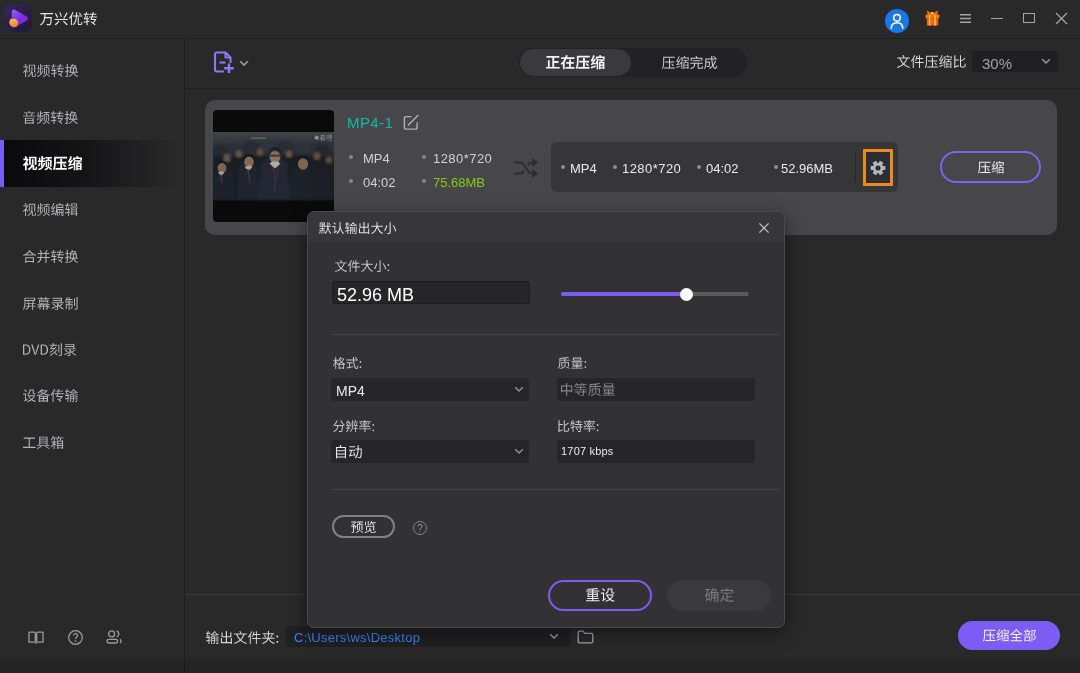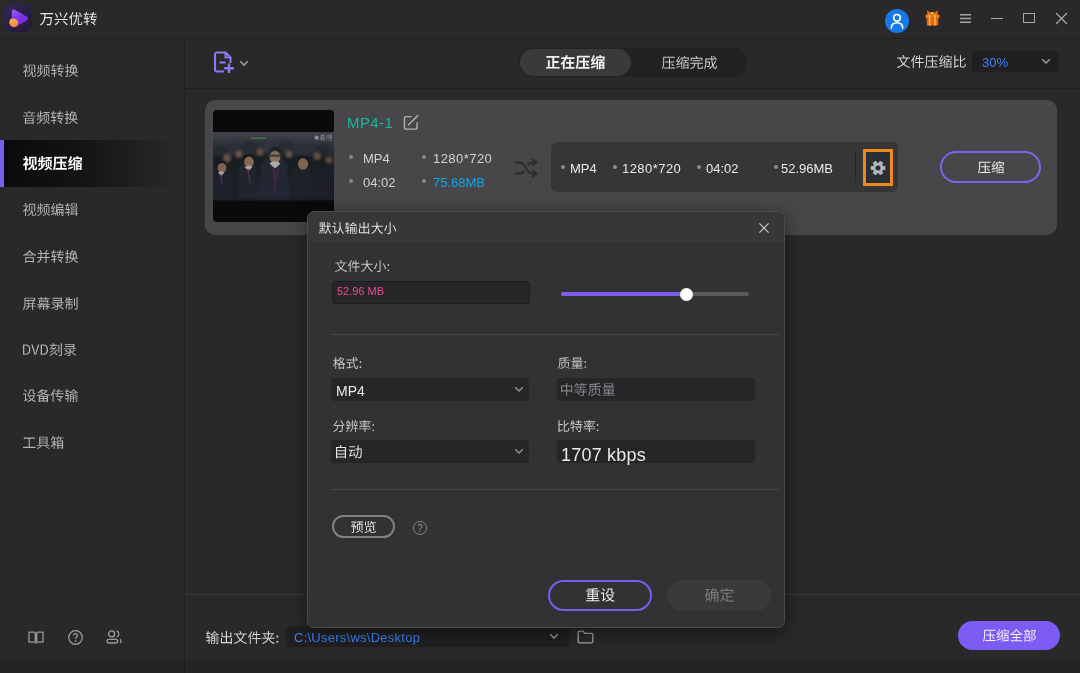--- a/index.html
+++ b/index.html
@@ -101,21 +101,21 @@
 <svg style="position:absolute;left:546.1px;top:55.1px;" width="59" height="15" viewBox="0 0 59 15">
     <path fill="#f5f5f7" d="M1.9 5.2V11.9H0V13.6H13.7V11.9H8.2V7.9H12.5V6.1H8.2V2.8H13.3V1.1H0.5V2.8H6.3V11.9H3.7V5.2ZM19.9 0.1C19.7 0.8 19.5 1.5 19.2 2.2H15.2V3.9H18.4C17.5 5.7 16.3 7.2 14.7 8.3C15 8.7 15.4 9.5 15.6 10C16.1 9.7 16.5 9.3 16.9 8.9V14.2H18.7V6.9C19.4 6 20 5 20.5 3.9H28.5V2.2H21.2C21.4 1.6 21.6 1.1 21.8 0.6ZM23.1 4.6V7H20.1V8.7H23.1V12.1H19.5V13.8H28.5V12.1H24.9V8.7H27.9V7H24.9V4.6ZM39.5 8.9C40.3 9.6 41.2 10.6 41.7 11.2L43 10.2C42.5 9.6 41.6 8.7 40.8 8ZM30.9 0.8V5.7C30.9 7.9 30.8 11.1 29.6 13.3C30.1 13.4 30.8 13.9 31.1 14.2C32.4 11.9 32.6 8.2 32.6 5.7V2.5H43.8V0.8ZM37 3V5.8H33.2V7.5H37V12H32.3V13.7H43.6V12H38.9V7.5H43.1V5.8H38.9V3ZM44.8 11.8 45.2 13.5C46.6 13 48.2 12.3 49.8 11.7L49.5 10.2C47.8 10.8 46 11.5 44.8 11.8ZM53 0.5C53.2 0.8 53.3 1.1 53.5 1.5H49.9V4.2H51.1C50.7 5.6 50.1 7.2 49.2 8.3L49.2 7.7L47.5 8.1C48.4 6.9 49.2 5.5 49.9 4.1L48.5 3.3C48.3 3.8 48.1 4.3 47.8 4.8L46.8 4.9C47.5 3.7 48.3 2.2 48.8 0.8L47.2 0.1C46.8 1.8 45.8 3.7 45.5 4.2C45.2 4.7 45 5 44.7 5.1C44.9 5.5 45.2 6.3 45.2 6.7C45.5 6.6 45.8 6.5 47 6.3C46.5 7.1 46.1 7.6 45.9 7.9C45.5 8.4 45.2 8.8 44.8 8.9C45 9.3 45.3 10 45.3 10.3C45.7 10.1 46.2 9.9 49.2 9.1L49.2 8.5C49.4 8.8 49.8 9.3 49.9 9.6C50.2 9.4 50.4 9.1 50.6 8.8V14.2H52.1V6C52.4 5.4 52.6 4.7 52.8 4.1L51.5 3.7V3H57V4H58.7V1.5H55.4C55.1 1 54.9 0.4 54.6 0ZM52.9 6.8V14.2H54.5V13.6H56.8V14.1H58.4V6.8H56.1L56.4 5.8H58.6V4.3H52.8V5.8H54.6L54.5 6.8ZM54.5 10.9H56.8V12.2H54.5ZM54.5 9.5V8.2H56.8V9.5Z"></path>
   </svg>
 <svg style="position:absolute;left:661.5px;top:55.6px;" width="55" height="14" viewBox="0 0 55 14">
     <path fill="#d0d0d3" d="M9.1 8.1C9.9 8.8 10.7 9.7 11.1 10.3L11.9 9.7C11.5 9.1 10.7 8.2 9.9 7.6ZM1.2 0.8V5.3C1.2 7.4 1.1 10.4 0 12.4C0.2 12.5 0.7 12.8 0.9 13C2 10.8 2.2 7.6 2.2 5.3V1.8H12.9V0.8ZM7 2.6V5.6H3.2V6.6H7V11.4H2.2V12.4H12.9V11.4H8V6.6H12.2V5.6H8V2.6ZM14.2 11.1 14.4 12.1C15.6 11.7 17.1 11.1 18.6 10.5L18.4 9.7C16.8 10.2 15.2 10.8 14.2 11.1ZM14.4 6C14.6 5.9 14.9 5.8 16.5 5.6C15.9 6.5 15.4 7.2 15.2 7.5C14.8 8 14.5 8.4 14.2 8.4C14.3 8.7 14.5 9.1 14.5 9.3C14.8 9.2 15.2 9 18 8.3L18 7.8V7.5L15.9 7.9C16.9 6.7 17.8 5.2 18.6 3.7L17.8 3.2C17.5 3.7 17.3 4.2 17 4.7L15.5 4.8C16.3 3.6 17.1 2.1 17.7 0.6L16.7 0.2C16.2 1.9 15.2 3.7 14.9 4.1C14.6 4.6 14.3 5 14.1 5C14.2 5.3 14.4 5.8 14.4 6ZM20.2 3.3C19.8 4.8 19 6.7 18 7.8C18.1 8 18.4 8.3 18.5 8.5C18.8 8.1 19.1 7.8 19.4 7.3V13H20.3V5.6C20.6 4.9 20.9 4.2 21.1 3.6ZM21.4 6.2V13H22.3V12.3H25.5V12.9H26.5V6.2H23.9L24.3 4.8H26.7V3.9H21.2V4.8H23.3C23.2 5.3 23.1 5.8 23 6.2ZM21.8 0.4C22 0.7 22.2 1.1 22.4 1.5H18.7V3.8H19.7V2.4H25.9V3.6H26.9V1.5H23.4C23.3 1.1 23 0.5 22.7 0.1ZM22.3 9.6H25.5V11.5H22.3ZM22.3 8.8V7.1H25.5V8.8ZM30.7 4.2V5.2H38.3V4.2ZM28.3 6.8V7.8H32.1C31.9 10.3 31.4 11.5 28.2 12.2C28.4 12.4 28.6 12.8 28.7 13C32.2 12.3 33 10.8 33.2 7.8H35.6V11.3C35.6 12.5 36 12.8 37.3 12.8C37.5 12.8 39.1 12.8 39.4 12.8C40.5 12.8 40.8 12.3 41 10.4C40.7 10.3 40.2 10.1 40 10C39.9 11.6 39.9 11.8 39.3 11.8C39 11.8 37.6 11.8 37.4 11.8C36.8 11.8 36.7 11.7 36.7 11.3V7.8H40.8V6.8ZM33.4 0.3C33.7 0.7 34 1.3 34.1 1.7H28.7V4.8H29.8V2.7H39.3V4.8H40.4V1.7H35.4C35.2 1.2 34.8 0.5 34.5 0ZM49.2 0.1C49.2 0.9 49.2 1.7 49.2 2.5H43.3V6.4C43.3 8.3 43.2 10.7 42.1 12.4C42.3 12.5 42.8 12.9 42.9 13.1C44.2 11.3 44.4 8.4 44.4 6.5V6.4H47C46.9 8.8 46.9 9.7 46.7 9.9C46.6 10 46.5 10 46.2 10C46 10 45.4 10 44.8 10C44.9 10.2 45 10.6 45.1 10.9C45.7 11 46.4 11 46.7 10.9C47.1 10.9 47.4 10.8 47.6 10.5C47.9 10.2 48 9 48 5.8C48 5.7 48 5.4 48 5.4H44.4V3.5H49.3C49.5 5.8 49.8 7.9 50.3 9.5C49.4 10.5 48.3 11.4 47.1 12.1C47.3 12.3 47.7 12.7 47.9 12.9C48.9 12.3 49.9 11.5 50.8 10.6C51.4 12 52.2 12.9 53.3 12.9C54.4 12.9 54.8 12.2 55 9.8C54.7 9.7 54.3 9.5 54.1 9.2C54 11.1 53.8 11.8 53.4 11.8C52.7 11.8 52.1 11 51.5 9.7C52.6 8.3 53.4 6.7 54 4.9L53 4.6C52.5 6 51.9 7.3 51.2 8.4C50.8 7.1 50.5 5.4 50.4 3.5H54.9V2.5H50.3C50.3 1.7 50.3 1 50.3 0.1ZM50.9 0.8C51.8 1.3 52.9 2 53.5 2.5L54.1 1.8C53.6 1.3 52.5 0.6 51.6 0.2Z"></path>
   </svg>
 <svg style="position:absolute;left:897.0px;top:54.5px;" width="69" height="13" viewBox="0 0 69 13">
     <path fill="#dadadc" d="M5.4 0.3C5.8 1 6.3 2 6.5 2.5L7.6 2.2C7.4 1.6 6.9 0.7 6.5 0ZM0.2 2.6V3.6H2.4C3.2 5.7 4.3 7.6 5.8 9.1C4.2 10.3 2.3 11.3 0 12C0.2 12.2 0.5 12.7 0.7 13C3 12.2 4.9 11.2 6.5 9.8C8.1 11.2 10 12.2 12.3 12.9C12.5 12.6 12.8 12.1 13 11.9C10.8 11.4 8.9 10.4 7.3 9C8.8 7.6 9.8 5.8 10.6 3.6H12.9V2.6ZM6.6 8.3C5.2 7 4.2 5.4 3.5 3.6H9.5C8.8 5.5 7.8 7 6.6 8.3ZM17.9 7.1V8.1H22V13H23V8.1H26.8V7.1H23V4H26.2V3H23V0.3H22V3H20.1C20.3 2.3 20.4 1.7 20.6 1L19.5 0.8C19.2 2.6 18.6 4.4 17.8 5.6C18.1 5.7 18.5 6 18.7 6.1C19.1 5.5 19.4 4.8 19.7 4H22V7.1ZM17.2 0.2C16.5 2.3 15.3 4.4 13.9 5.7C14.1 6 14.4 6.5 14.5 6.8C15 6.3 15.4 5.7 15.8 5.1V13H16.8V3.5C17.4 2.5 17.9 1.5 18.2 0.4ZM37.1 8.1C37.8 8.7 38.7 9.7 39 10.3L39.9 9.7C39.5 9.1 38.6 8.2 37.8 7.6ZM29.1 0.8V5.3C29.1 7.4 29 10.3 27.9 12.4C28.2 12.5 28.6 12.8 28.8 13C29.9 10.8 30.1 7.5 30.1 5.3V1.8H40.9V0.8ZM34.9 2.5V5.6H31.1V6.6H34.9V11.4H30.2V12.4H40.8V11.4H36V6.6H40.2V5.6H36V2.5ZM42.1 11.1 42.4 12.1C43.5 11.7 45 11.1 46.5 10.5L46.3 9.6C44.7 10.2 43.2 10.8 42.1 11.1ZM42.4 5.9C42.6 5.9 42.9 5.8 44.4 5.6C43.9 6.5 43.4 7.2 43.1 7.5C42.7 8 42.4 8.4 42.2 8.4C42.3 8.7 42.4 9.1 42.5 9.3C42.7 9.1 43.1 9 45.9 8.3L45.9 7.8V7.4L43.8 7.9C44.8 6.7 45.8 5.2 46.6 3.7L45.7 3.2C45.5 3.7 45.2 4.2 44.9 4.7L43.4 4.8C44.2 3.6 45 2.1 45.6 0.6L44.7 0.1C44.1 1.8 43.1 3.7 42.8 4.1C42.5 4.6 42.3 4.9 42 5C42.2 5.2 42.3 5.7 42.4 5.9ZM48.1 3.3C47.7 4.8 46.9 6.6 45.9 7.8C46.1 8 46.3 8.3 46.5 8.5C46.8 8.1 47.1 7.7 47.4 7.3V13H48.3V5.6C48.6 4.9 48.8 4.2 49 3.5ZM49.4 6.2V13H50.3V12.3H53.5V12.9H54.4V6.2H51.9L52.2 4.8H54.6V3.9H49.2V4.8H51.2C51.1 5.2 51 5.8 50.9 6.2ZM49.8 0.4C50 0.7 50.2 1.1 50.3 1.5H46.7V3.7H47.6V2.3H53.8V3.5H54.8V1.5H51.4C51.2 1.1 50.9 0.5 50.6 0.1ZM50.3 9.6H53.5V11.5H50.3ZM50.3 8.8V7.1H53.5V8.8ZM57.2 12.9C57.6 12.6 58.1 12.4 61.9 11.2C61.9 10.9 61.8 10.4 61.9 10.1L58.4 11.2V5.5H61.9V4.4H58.4V0.3H57.3V10.9C57.3 11.5 57 11.8 56.7 12C56.9 12.2 57.2 12.6 57.2 12.9ZM63 0.2V10.6C63 12.2 63.4 12.6 64.7 12.6C65 12.6 66.6 12.6 66.9 12.6C68.3 12.6 68.6 11.6 68.7 8.8C68.4 8.8 67.9 8.6 67.7 8.4C67.6 10.9 67.5 11.6 66.8 11.6C66.4 11.6 65.1 11.6 64.8 11.6C64.2 11.6 64 11.5 64 10.7V6.6C65.6 5.7 67.3 4.6 68.5 3.6L67.6 2.7C66.8 3.6 65.4 4.6 64 5.5V0.2Z"></path>
   </svg>
 <div class="abs" style="left:972px;top:51px;width:86px;height:21px;border-radius:3px;background:#202022"></div>
-<div class="lat" style="left:982px;top:54.5px;font-size:13px;color:#3b82f6">30%</div>
+<div class="lat" style="left:982px;top:54.5px;font-size:15px;color:#a3a3a3">30%</div>
 <svg class="abs" style="left:1041px;top:58px" width="10" height="7" viewBox="0 0 10 7">
 <path d="M1.2 1.2 L5 5 L8.8 1.2" fill="none" stroke="#9a9a9d" stroke-width="1.5"></path>
 </svg>
 <div class="abs" style="left:205px;top:100px;width:852px;height:135px;border-radius:10px;background:#474749"></div>
 <svg class="abs" style="left:213px;top:110px" width="121" height="112" viewBox="0 0 121 112">
 <defs>
       <filter id="bl" x="-20%" y="-20%" width="140%" height="140%">
         <feGaussianBlur stdDeviation="1"></feGaussianBlur>
       </filter>
 <linearGradient id="vbg" x1="0" y1="0" x2="0" y2="1">
@@ -175,21 +175,21 @@
 <path d="M8.6 3.6 H3.3 Q1.4 3.6 1.4 5.5 V14.2 Q1.4 16.1 3.3 16.1 H12.2 Q14.1 16.1 14.1 14.2 V9.3" fill="none" stroke="#b0b0b3" stroke-width="1.4"></path>
 <path d="M5.3 12.1 L14.9 2.5" stroke="#b0b0b3" stroke-width="1.4" stroke-linecap="round"></path>
 </svg>
 <div class="abs" style="left:348.5px;top:154.8px;width:4.4px;height:4.4px;border-radius:50%;background:#86868a"></div>
 <div class="lat" style="left:363px;top:150.5px;font-size:13px;color:#d2d2d5">MP4</div>
 <div class="abs" style="left:421.5px;top:154.8px;width:4.4px;height:4.4px;border-radius:50%;background:#86868a"></div>
 <div class="lat" style="left:433px;top:150.5px;letter-spacing:0.45px;font-size:13px;color:#d2d2d5">1280*720</div>
 <div class="abs" style="left:348.5px;top:178.8px;width:4.4px;height:4.4px;border-radius:50%;background:#86868a"></div>
 <div class="lat" style="left:363px;top:174.5px;font-size:13px;color:#d2d2d5">04:02</div>
 <div class="abs" style="left:421.5px;top:178.8px;width:4.4px;height:4.4px;border-radius:50%;background:#86868a"></div>
-<div class="lat" style="left:433px;top:174.5px;font-size:13px;color:#0ea5e9">75.68MB</div>
+<div class="lat" style="left:433px;top:174.5px;font-size:13px;color:#84cc16">75.68MB</div>
 <svg class="abs" style="left:514px;top:157.5px" width="24" height="20" viewBox="0 0 24 20">
 <g fill="none" stroke="#2c2c2e" stroke-width="2" stroke-linecap="round">
 <path d="M1.5 4.5 H6 C9 4.5 10.2 7 12 10 C13.8 13 15 15.5 18 15.5 H21.2"></path>
 <path d="M1.5 15.5 H6 C7.7 15.5 8.9 14.7 9.8 13.4"></path>
 <path d="M14.2 6.5 C15.2 5.3 16.4 4.5 18 4.5 H21.2"></path>
 </g>
 <path d="M19 1.7 L22.5 4.5 L19 7.3" fill="none" stroke="#2c2c2e" stroke-width="2" stroke-linecap="round" stroke-linejoin="round"></path>
 <path d="M19 12.7 L22.5 15.5 L19 18.3" fill="none" stroke="#2c2c2e" stroke-width="2" stroke-linecap="round" stroke-linejoin="round"></path>
 </svg>
 <div class="abs" style="left:551px;top:142px;width:347px;height:50px;border-radius:6px;background:#363638"></div>
@@ -255,21 +255,21 @@
 <svg style="position:absolute;left:319.0px;top:221.5px;" width="78" height="13" viewBox="0 0 78 13">
     <path fill="#e2e2e4" d="M9.5 1.1C10 1.7 10.6 2.6 10.9 3.2L11.6 2.8C11.3 2.2 10.6 1.4 10.1 0.7ZM1.7 1.8C1.9 2.5 2.1 3.3 2.1 3.9L2.6 3.7C2.6 3.2 2.4 2.4 2.2 1.7ZM2.2 9.4C2.3 10.1 2.4 11.1 2.3 11.7L3 11.6C3 11 3 10.1 2.8 9.3ZM3.5 9.4C3.7 10.1 3.9 10.9 3.9 11.5L4.6 11.3C4.5 10.8 4.3 9.9 4.1 9.3ZM4.8 9.3C5 9.9 5.3 10.5 5.3 11L6 10.7C5.9 10.3 5.7 9.6 5.4 9.1ZM1.1 9.1C0.8 9.8 0.4 10.8 0 11.4L0.7 11.8C1.1 11.1 1.4 10.1 1.7 9.4ZM4.4 1.7C4.3 2.3 4 3.3 3.8 3.8L4.3 4C4.5 3.5 4.7 2.6 5 1.9ZM8.4 0.1V3L8.4 3.8H6.3V4.7H8.4C8.2 6.9 7.7 9.3 5.8 11.4C6.1 11.5 6.4 11.8 6.6 11.9C7.9 10.4 8.6 8.6 9 6.9C9.5 9 10.4 10.9 11.6 11.9C11.8 11.7 12.1 11.4 12.3 11.2C10.7 10 9.8 7.5 9.3 4.7H11.9V3.8H9.3L9.3 3V0.1ZM1.5 1.2H3V4.4H1.5ZM3.7 1.2H5.1V4.4H3.7ZM0.6 6V6.8H2.9V7.9L0.4 8L0.4 8.9C1.9 8.7 4 8.6 6 8.5L6.1 7.7L3.8 7.8V6.8H5.9V6H3.8V5.1H5.9V0.5H0.7V5.1H2.9V6ZM14.4 0.9C15.1 1.5 16 2.3 16.4 2.8L17.1 2.1C16.6 1.6 15.7 0.8 15.1 0.3ZM20.7 0.1C20.6 4.5 20.7 9 17.4 11.3C17.7 11.5 18 11.8 18.1 12C19.9 10.7 20.8 8.9 21.2 6.7C21.7 8.5 22.6 10.7 24.4 12C24.6 11.7 24.9 11.5 25.2 11.3C22.3 9.4 21.7 5.3 21.5 4.1C21.6 2.8 21.6 1.4 21.6 0.1ZM13.2 4.1V5.1H15.4V9.5C15.4 10.1 14.9 10.6 14.7 10.8C14.8 10.9 15.1 11.3 15.2 11.5C15.4 11.2 15.7 11 18.2 9.2C18.1 9 18 8.7 17.9 8.4L16.3 9.5V4.1ZM35.1 5.1V9.9H35.9V5.1ZM36.8 4.7V10.9C36.8 11 36.7 11.1 36.6 11.1C36.4 11.1 35.9 11.1 35.3 11.1C35.4 11.3 35.5 11.7 35.5 11.9C36.3 11.9 36.8 11.9 37.1 11.7C37.5 11.6 37.6 11.4 37.6 10.9V4.7ZM26.5 6.7C26.6 6.6 27 6.5 27.4 6.5H28.4V8.3C27.5 8.5 26.7 8.7 26.1 8.8L26.3 9.7L28.4 9.2V12H29.3V9L30.4 8.7L30.3 7.9L29.3 8.1V6.5H30.3V5.6H29.3V3.6H28.4V5.6H27.3C27.6 4.7 28 3.6 28.2 2.5H30.3V1.6H28.4C28.5 1.1 28.6 0.7 28.6 0.2L27.7 0.1C27.7 0.6 27.6 1.1 27.5 1.6H26.2V2.5H27.4C27.1 3.6 26.9 4.4 26.8 4.8C26.6 5.4 26.4 5.8 26.2 5.8C26.3 6.1 26.4 6.5 26.5 6.7ZM34.1 0C33.3 1.4 31.7 2.7 30.1 3.4C30.3 3.6 30.6 3.9 30.7 4.1C31.1 3.9 31.4 3.7 31.8 3.5V4H36.6V3.4C36.9 3.6 37.3 3.8 37.6 4C37.7 3.7 38 3.4 38.2 3.2C36.9 2.6 35.6 1.9 34.6 0.8L34.9 0.4ZM32.1 3.2C32.9 2.7 33.6 2.1 34.1 1.4C34.8 2.1 35.5 2.7 36.3 3.2ZM33.6 5.7V6.7H31.8V5.7ZM31 4.9V11.9H31.8V9.3H33.6V11C33.6 11.1 33.5 11.1 33.4 11.1C33.3 11.1 33 11.1 32.6 11.1C32.7 11.3 32.8 11.7 32.8 11.9C33.4 11.9 33.8 11.9 34 11.8C34.3 11.6 34.4 11.4 34.4 11V4.9ZM31.8 7.5H33.6V8.5H31.8ZM39.9 6.5V11.2H49.2V12H50.2V6.5H49.2V10.3H45.6V5.7H49.7V1.2H48.6V4.8H45.6V0.1H44.5V4.8H41.5V1.2H40.5V5.7H44.5V10.3H41V6.5ZM57.6 0.1C57.6 1.1 57.6 2.4 57.4 3.8H52.4V4.8H57.2C56.7 7.2 55.4 9.8 52.1 11.2C52.4 11.4 52.7 11.7 52.9 12C56 10.5 57.4 8 58.1 5.5C59.1 8.5 60.8 10.8 63.3 12C63.5 11.7 63.8 11.3 64 11.1C61.5 10 59.8 7.6 58.9 4.8H63.8V3.8H58.4C58.6 2.4 58.6 1.1 58.6 0.1ZM70.6 0.2V10.6C70.6 10.9 70.5 11 70.2 11C70 11 69 11 68.1 11C68.2 11.3 68.4 11.7 68.5 12C69.7 12 70.5 12 71 11.8C71.5 11.7 71.7 11.4 71.7 10.6V0.2ZM73.7 3.5C74.9 5.4 75.9 7.8 76.2 9.4L77.3 9C76.9 7.4 75.8 5 74.7 3.2ZM67.2 3.3C66.9 5 66.1 7.3 65 8.6C65.3 8.8 65.7 9 65.9 9.2C67.1 7.7 67.9 5.4 68.3 3.5Z"></path>
   </svg>
 <svg class="abs" style="left:758px;top:221.5px" width="12" height="12" viewBox="0 0 12 12">
 <path d="M1.4 1.4 L10.6 10.6 M10.6 1.4 L1.4 10.6" stroke="#bdbdc0" stroke-width="1.3"></path>
 </svg>
 <svg style="position:absolute;left:335.0px;top:259.5px;" width="55" height="13" viewBox="0 0 55 13">
     <path fill="#c9c9cc" d="M5 0.3C5.4 0.9 5.8 1.8 6 2.4L7.1 2C6.9 1.5 6.4 0.6 6 0ZM0.2 2.4V3.3H2.2C3 5.3 4 7 5.3 8.4C3.9 9.6 2.2 10.5 0 11.1C0.2 11.3 0.5 11.8 0.6 12C2.8 11.3 4.6 10.4 6.1 9.1C7.5 10.4 9.3 11.4 11.4 12C11.6 11.7 11.9 11.3 12.1 11.1C10 10.5 8.3 9.6 6.8 8.4C8.1 7.1 9.1 5.4 9.9 3.3H11.9V2.4ZM6.1 7.7C4.9 6.5 3.9 5 3.2 3.3H8.8C8.1 5.1 7.2 6.5 6.1 7.7ZM16.7 6.6V7.5H20.4V12.1H21.4V7.5H24.9V6.6H21.4V3.7H24.3V2.8H21.4V0.2H20.4V2.8H18.6C18.8 2.2 19 1.5 19.1 0.9L18.1 0.7C17.8 2.4 17.3 4.1 16.5 5.2C16.8 5.3 17.2 5.6 17.4 5.7C17.7 5.1 18.1 4.5 18.3 3.7H20.4V6.6ZM16 0.1C15.3 2.1 14.2 4.1 12.9 5.3C13.1 5.6 13.4 6.1 13.5 6.3C13.9 5.8 14.3 5.3 14.7 4.8V12H15.6V3.2C16.1 2.3 16.6 1.4 16.9 0.4ZM31.5 0.1C31.5 1.1 31.5 2.4 31.3 3.8H26.3V4.8H31.2C30.6 7.3 29.3 9.8 26.1 11.2C26.4 11.4 26.7 11.8 26.8 12C30 10.6 31.4 8.1 32 5.6C33.1 8.5 34.7 10.8 37.3 12C37.4 11.7 37.7 11.3 38 11.1C35.5 10.1 33.8 7.7 32.9 4.8H37.8V3.8H32.4C32.6 2.5 32.6 1.2 32.6 0.1ZM44.6 0.3V10.7C44.6 11 44.5 11 44.2 11C43.9 11.1 43 11.1 42 11C42.2 11.3 42.4 11.8 42.4 12.1C43.7 12.1 44.5 12 45 11.9C45.4 11.7 45.6 11.4 45.6 10.7V0.3ZM47.7 3.6C48.8 5.5 49.9 7.9 50.2 9.4L51.2 9C50.9 7.4 49.8 5.1 48.6 3.2ZM41.2 3.3C40.8 5.1 40.1 7.3 38.9 8.7C39.2 8.8 39.6 9 39.9 9.2C41.1 7.8 41.8 5.4 42.2 3.5ZM53.3 5.9C53.8 5.9 54.2 5.6 54.2 5C54.2 4.5 53.8 4.1 53.3 4.1C52.9 4.1 52.5 4.5 52.5 5C52.5 5.6 52.9 5.9 53.3 5.9ZM53.3 11.2C53.8 11.2 54.2 10.8 54.2 10.3C54.2 9.7 53.8 9.4 53.3 9.4C52.9 9.4 52.5 9.7 52.5 10.3C52.5 10.8 52.9 11.2 53.3 11.2Z"></path>
   </svg>
 <div class="abs" style="left:332px;top:281px;width:198px;height:23px;border-radius:3px;background:#262628;border:1px solid #1d1d1f;box-sizing:border-box"></div>
-<div class="lat" style="left:337px;top:285px;font-size:11px;color:#ec4899">52.96 MB</div>
+<div class="lat" style="left:337px;top:285px;font-size:18px;color:#ffffff">52.96 MB</div>
 <div class="abs" style="left:561px;top:292.3px;width:188px;height:4px;border-radius:2px;background:#5a5a5d"></div>
 <div class="abs" style="left:561px;top:292.3px;width:126px;height:4px;border-radius:2px;background:#7c5cf0"></div>
 <div class="abs" style="left:679.7px;top:287.5px;width:13.6px;height:13.6px;border-radius:50%;background:#fff"></div>
 <div class="abs" style="left:331px;top:333.5px;width:448px;height:1px;background:#454547"></div>
 <svg style="position:absolute;left:333.0px;top:356.6px;" width="29" height="12" viewBox="0 0 29 12">
     <path fill="#c9c9cc" d="M7.1 2.3H10C9.6 3.1 9 3.8 8.4 4.5C7.8 3.8 7.3 3.2 7 2.5ZM2.3 0V2.8H0.3V3.7H2.1C1.7 5.5 0.9 7.6 0 8.7C0.2 8.9 0.4 9.3 0.5 9.5C1.2 8.7 1.8 7.2 2.3 5.8V12H3.2V5.4C3.6 6 4 6.7 4.3 7L4.8 6.3C4.6 6 3.5 4.7 3.2 4.3V3.7H4.7L4.4 4C4.6 4.1 5 4.5 5.1 4.6C5.6 4.3 6 3.8 6.4 3.3C6.8 3.9 7.2 4.5 7.8 5.1C6.7 6 5.4 6.7 4.1 7.2C4.3 7.3 4.5 7.7 4.6 7.9C5 7.8 5.3 7.7 5.6 7.5V12H6.6V11.4H10.2V11.9H11.1V7.4L11.7 7.7C11.9 7.4 12.1 7 12.3 6.8C11 6.4 10 5.8 9.1 5.1C10 4.1 10.7 3 11.2 1.7L10.6 1.4L10.4 1.4H7.6C7.8 1 8 0.7 8.1 0.2L7.2 0C6.7 1.3 5.8 2.6 4.9 3.5V2.8H3.2V0ZM6.6 10.6V8H10.2V10.6ZM6.3 7.2C7 6.8 7.8 6.3 8.4 5.7C9.1 6.3 9.8 6.8 10.6 7.2ZM21.9 0.7C22.5 1.1 23.3 1.8 23.7 2.3L24.4 1.7C24 1.2 23.2 0.6 22.5 0.1ZM20 0.1C20 0.9 20 1.7 20 2.4H13.4V3.4H20.1C20.4 8.2 21.5 12 23.7 12C24.7 12 25 11.3 25.2 9.1C24.9 9 24.6 8.7 24.3 8.5C24.3 10.3 24.1 11 23.8 11C22.5 11 21.4 7.8 21.1 3.4H24.9V2.4H21.1C21 1.7 21 0.9 21 0.1ZM13.4 10.6 13.7 11.6C15.4 11.2 17.8 10.7 20 10.2L19.9 9.3L17.1 9.9V6.3H19.6V5.3H13.8V6.3H16.1V10.1ZM27.4 5.9C27.9 5.9 28.3 5.5 28.3 5C28.3 4.4 27.9 4 27.4 4C27 4 26.6 4.4 26.6 5C26.6 5.5 27 5.9 27.4 5.9ZM27.4 11.1C27.9 11.1 28.3 10.7 28.3 10.2C28.3 9.7 27.9 9.3 27.4 9.3C27 9.3 26.6 9.7 26.6 10.2C26.6 10.7 27 11.1 27.4 11.1Z"></path>
   </svg>
 <svg style="position:absolute;left:558.0px;top:356.7px;" width="29" height="12" viewBox="0 0 29 12">
     <path fill="#c9c9cc" d="M7.3 10C8.6 10.4 10.2 11.3 11.1 11.8L11.8 11.2C10.9 10.6 9.2 9.9 7.9 9.4ZM6.6 6.3V7.5C6.6 8.5 6.3 10.1 2.3 11.1C2.5 11.3 2.8 11.7 2.9 11.9C7.1 10.6 7.6 8.8 7.6 7.5V6.3ZM3.3 4.9V9.4H4.3V5.8H9.9V9.4H10.9V4.9H7.2L7.3 3.6H11.9V2.7H7.4L7.6 1.3C8.9 1.2 10.1 1 11.1 0.8L10.3 0C8.3 0.5 4.5 0.8 1.4 0.9V4.5C1.4 6.5 1.2 9.3 0 11.2C0.2 11.3 0.7 11.6 0.9 11.7C2.1 9.7 2.3 6.6 2.3 4.5V3.6H6.4L6.2 4.9ZM6.4 2.7H2.3V1.7C3.7 1.7 5.1 1.5 6.5 1.4ZM15.8 2.2H22.2V2.9H15.8ZM15.8 0.9H22.2V1.6H15.8ZM14.8 0.4V3.5H23.2V0.4ZM13.2 4.1V4.8H24.9V4.1ZM15.5 7.3H18.5V8.1H15.5ZM19.5 7.3H22.6V8.1H19.5ZM15.5 6H18.5V6.7H15.5ZM19.5 6H22.6V6.7H19.5ZM13.1 10.8V11.6H24.9V10.8H19.5V10.1H23.9V9.4H19.5V8.7H23.6V5.4H14.6V8.7H18.5V9.4H14.2V10.1H18.5V10.8ZM27.3 5.8C27.8 5.8 28.2 5.4 28.2 4.9C28.2 4.3 27.8 4 27.3 4C26.9 4 26.5 4.3 26.5 4.9C26.5 5.4 26.9 5.8 27.3 5.8ZM27.3 11C27.8 11 28.2 10.7 28.2 10.1C28.2 9.6 27.8 9.2 27.3 9.2C26.9 9.2 26.5 9.6 26.5 10.1C26.5 10.7 26.9 11 27.3 11Z"></path>
   </svg>
@@ -289,21 +289,21 @@
     <path fill="#c9c9cc" d="M0.5 11.9C0.8 11.7 1.3 11.5 4.8 10.4C4.8 10.1 4.7 9.7 4.8 9.4L1.6 10.4V5.1H4.8V4.1H1.6V0.2H0.5V10.1C0.5 10.7 0.2 11 0 11.1C0.2 11.3 0.4 11.7 0.5 11.9ZM5.8 0.2V9.9C5.8 11.3 6.1 11.7 7.4 11.7C7.6 11.7 9.1 11.7 9.4 11.7C10.7 11.7 11 10.8 11.1 8.2C10.8 8.2 10.4 8 10.2 7.8C10.1 10.2 10 10.8 9.3 10.8C9 10.8 7.8 10.8 7.5 10.8C6.9 10.8 6.8 10.6 6.8 9.9V6.1C8.2 5.3 9.8 4.3 10.9 3.3L10.1 2.5C9.3 3.3 8 4.3 6.8 5.1V0.2ZM17.8 8.3C18.4 8.9 19.1 9.8 19.4 10.4L20.2 9.9C19.9 9.3 19.2 8.4 18.5 7.8ZM20.2 0.1V1.5H17.7V2.4H20.2V4H16.9V5H21.8V6.5H17.1V7.4H21.8V10.8C21.8 11 21.7 11.1 21.5 11.1C21.3 11.1 20.6 11.1 19.8 11.1C20 11.3 20.1 11.8 20.1 12.1C21.1 12.1 21.8 12 22.2 11.9C22.6 11.7 22.7 11.4 22.7 10.8V7.4H24.2V6.5H22.7V5H24.3V4H21.1V2.4H23.7V1.5H21.1V0.1ZM13.1 1.1C13 2.7 12.8 4.4 12.4 5.5C12.6 5.6 12.9 5.8 13.1 5.9C13.3 5.3 13.5 4.5 13.6 3.7H14.6V6.9C13.8 7.1 13.1 7.3 12.5 7.5L12.7 8.5L14.6 7.9V12.1H15.5V7.6L16.9 7.1L16.8 6.2L15.5 6.6V3.7H16.8V2.8H15.5V0.1H14.6V2.8H13.8C13.8 2.3 13.9 1.8 13.9 1.2ZM35.6 2.7C35.2 3.2 34.4 3.9 33.8 4.3L34.5 4.8C35.1 4.4 35.9 3.8 36.5 3.1ZM25.6 6.6 26.1 7.4C26.9 7 28 6.4 29 5.9L28.8 5.1C27.6 5.7 26.4 6.3 25.6 6.6ZM26 3.2C26.7 3.7 27.5 4.3 27.9 4.8L28.6 4.2C28.2 3.7 27.3 3.1 26.6 2.7ZM33.7 5.7C34.6 6.3 35.7 7 36.2 7.6L36.9 7C36.4 6.4 35.2 5.7 34.3 5.2ZM25.5 8.4V9.3H30.8V12.1H31.9V9.3H37.2V8.4H31.9V7.3H30.8V8.4ZM30.5 0.2C30.7 0.5 30.9 0.9 31.1 1.3H25.8V2.2H30.6C30.2 2.8 29.7 3.3 29.5 3.5C29.4 3.7 29.2 3.9 29 3.9C29.1 4.1 29.2 4.5 29.2 4.7C29.4 4.7 29.7 4.6 31.2 4.5C30.6 5.1 30 5.6 29.8 5.8C29.3 6.2 29 6.4 28.7 6.5C28.8 6.7 29 7.1 29 7.3C29.3 7.2 29.7 7.1 33.1 6.8C33.3 7.1 33.4 7.3 33.5 7.5L34.3 7.1C34 6.6 33.3 5.6 32.7 5L32 5.3C32.2 5.5 32.5 5.8 32.7 6.1L30.4 6.3C31.5 5.4 32.6 4.2 33.7 3L32.9 2.6C32.6 2.9 32.3 3.3 32 3.6L30.3 3.7C30.8 3.3 31.2 2.7 31.6 2.2H37.1V1.3H32.3C32.1 0.9 31.8 0.4 31.5 0ZM39.7 5.9C40.1 5.9 40.5 5.6 40.5 5C40.5 4.5 40.1 4.1 39.7 4.1C39.2 4.1 38.8 4.5 38.8 5C38.8 5.6 39.2 5.9 39.7 5.9ZM39.7 11.2C40.1 11.2 40.5 10.8 40.5 10.3C40.5 9.7 40.1 9.4 39.7 9.4C39.2 9.4 38.8 9.7 38.8 10.3C38.8 10.8 39.2 11.2 39.7 11.2Z"></path>
   </svg>
 <div class="abs" style="left:331px;top:440px;width:198px;height:23px;border-radius:3px;background:#262628"></div>
 <svg style="position:absolute;left:336.0px;top:445.0px;" width="26" height="14" viewBox="0 0 26 14">
     <path fill="#e8e8ea" d="M1.1 6.2H8.9V8.4H1.1ZM1.1 5.2V3.1H8.9V5.2ZM1.1 9.4H8.9V11.5H1.1ZM4.2 0C4.1 0.6 3.9 1.4 3.7 2H0V13.4H1.1V12.6H8.9V13.3H10V2H4.8C5 1.5 5.3 0.8 5.5 0.2ZM13.4 1.2V2.2H19V1.2ZM21.6 0.3C21.6 1.3 21.6 2.3 21.6 3.4H19.5V4.4H21.5C21.3 7.7 20.8 10.8 18.8 12.6C19.1 12.7 19.4 13.1 19.6 13.4C21.8 11.3 22.4 8 22.6 4.4H24.8C24.6 9.6 24.4 11.5 24 11.9C23.9 12.1 23.7 12.2 23.4 12.2C23.1 12.2 22.4 12.2 21.6 12.1C21.8 12.4 21.9 12.8 21.9 13.1C22.7 13.2 23.5 13.2 23.9 13.2C24.4 13.1 24.7 13 25 12.6C25.5 12 25.6 9.9 25.8 3.9C25.8 3.8 25.8 3.4 25.8 3.4H22.6C22.7 2.3 22.7 1.3 22.7 0.3ZM13.4 11.6 13.4 11.6V11.6C13.8 11.4 14.3 11.2 18.3 10.3L18.6 11.3L19.6 11C19.3 9.9 18.6 8.2 18.1 6.9L17.2 7.2C17.5 7.8 17.8 8.6 18 9.4L14.6 10.1C15.1 8.8 15.7 7.2 16.1 5.7H19.3V4.7H12.9V5.7H14.9C14.6 7.4 13.9 9.1 13.7 9.6C13.5 10.1 13.3 10.5 13.1 10.6C13.2 10.8 13.4 11.4 13.4 11.6Z"></path>
   </svg>
 <svg class="abs" style="left:514px;top:448px" width="10" height="7" viewBox="0 0 10 7">
 <path d="M1.2 1.2 L5 5 L8.8 1.2" fill="none" stroke="#8e8e91" stroke-width="1.5"></path>
 </svg>
 <div class="abs" style="left:557px;top:440px;width:198px;height:23px;border-radius:3px;background:#262628"></div>
-<div class="lat" style="left:561px;top:444.5px;font-size:18px;letter-spacing:0.2px;color:#eaeaec">1707 kbps</div>
+<div class="lat" style="left:561px;top:444.5px;font-size:11px;letter-spacing:0.2px;color:#eaeaec">1707 kbps</div>
 <div class="abs" style="left:331px;top:488.5px;width:448px;height:1px;background:#454547"></div>
 <div class="abs" style="left:332px;top:515px;width:63px;height:23px;border-radius:11.5px;border:2px solid #818184;box-sizing:border-box"></div>
 <svg style="position:absolute;left:350.7px;top:521.0px;" width="25" height="12" viewBox="0 0 25 12">
     <path fill="#e8e8ea" d="M8.2 4.5V7.1C8.2 8.4 7.9 10.2 4.8 11.2C5.1 11.4 5.3 11.7 5.4 11.9C8.7 10.7 9.1 8.7 9.1 7.1V4.5ZM8.9 9.8C9.8 10.4 10.8 11.4 11.3 12L12 11.3C11.5 10.7 10.4 9.8 9.6 9.2ZM0.6 3C1.4 3.6 2.5 4.3 3.2 4.8H0V5.7H2.1V10.8C2.1 11 2.1 11 1.9 11C1.7 11 1.1 11 0.4 11C0.6 11.3 0.7 11.7 0.8 11.9C1.7 11.9 2.2 11.9 2.6 11.8C3 11.6 3.1 11.3 3.1 10.8V5.7H4.5C4.2 6.4 4 7.1 3.7 7.6L4.5 7.8C4.8 7.1 5.2 6 5.6 5L5 4.8L4.8 4.8H3.9L4.2 4.5C3.9 4.3 3.5 3.9 3 3.6C3.8 2.9 4.6 1.9 5.2 1L4.6 0.6L4.4 0.6H0.3V1.5H3.8C3.4 2.1 2.8 2.7 2.3 3.2L1.2 2.4ZM6 2.8V9H6.9V3.7H10.5V8.9H11.5V2.8H8.9L9.4 1.5H12V0.6H5.5V1.5H8.3C8.2 1.9 8.1 2.4 8 2.8ZM20.9 2.8C21.5 3.4 22.3 4.3 22.6 4.9L23.5 4.5C23.1 3.9 22.4 3.1 21.7 2.4ZM14 0.7V4.4H14.9V0.7ZM16.7 0.1V4.8H17.7V0.1ZM19.4 8.6V10.6C19.4 11.5 19.7 11.8 21 11.8C21.2 11.8 23 11.8 23.3 11.8C24.3 11.8 24.6 11.4 24.7 9.9C24.4 9.9 24 9.8 23.8 9.6C23.8 10.8 23.7 11 23.2 11C22.8 11 21.3 11 21.1 11C20.4 11 20.3 10.9 20.3 10.6V8.6ZM18.4 6.7V7.7C18.4 8.7 18.1 10.2 13.4 11.2C13.6 11.4 13.9 11.8 14 12C18.9 10.8 19.5 9.1 19.5 7.7V6.7ZM15.1 5.2V9.4H16V6.1H22.1V9.3H23.2V5.2ZM20.1 0C19.8 1.5 19.2 2.9 18.4 3.9C18.6 4 19 4.3 19.2 4.4C19.6 3.8 20 3.1 20.4 2.2H24.7V1.3H20.7C20.8 1 21 0.6 21.1 0.2Z"></path>
   </svg>
 <div class="abs" style="left:413px;top:520.5px;width:14px;height:14px;border-radius:50%;border:1.4px solid #86868a;box-sizing:border-box"></div>
 <div class="lat" style="left:417.2px;top:522.5px;font-size:10px;color:#96969a">?</div>
 <div class="abs" style="left:548px;top:579.5px;width:104px;height:31px;border-radius:15.5px;border:2px solid #7c5cf0;box-sizing:border-box"></div>
 <svg style="position:absolute;left:585.7px;top:588.1px;" width="29" height="14" viewBox="0 0 29 14">
     <path fill="#f2f2f4" d="M1.6 4.4V9.1H6.1V10.1H1.1V11H6.1V12.3H0V13.2H13.5V12.3H7.2V11H12.5V10.1H7.2V9.1H11.9V4.4H7.2V3.5H13.4V2.6H7.2V1.4C9 1.3 10.6 1.1 11.9 0.9L11.3 0C9 0.4 4.7 0.7 1.2 0.8C1.3 1 1.4 1.4 1.5 1.7C2.9 1.7 4.5 1.6 6.1 1.5V2.6H0.1V3.5H6.1V4.4ZM2.7 7.1H6.1V8.2H2.7ZM7.2 7.1H10.8V8.2H7.2ZM2.7 5.2H6.1V6.3H2.7ZM7.2 5.2H10.8V6.3H7.2ZM16.1 0.9C16.8 1.6 17.9 2.6 18.3 3.2L19.1 2.4C18.6 1.8 17.6 0.8 16.8 0.2ZM14.9 4.6V5.7H17V11.1C17 11.8 16.5 12.3 16.2 12.4C16.4 12.7 16.7 13.1 16.8 13.4C17.1 13.1 17.5 12.8 20.1 10.8C20 10.6 19.8 10.2 19.7 9.9L18.1 11.1V4.6ZM21.6 0.5V2.1C21.6 3.2 21.3 4.5 19.3 5.4C19.5 5.5 19.9 6 20 6.2C22.2 5.2 22.6 3.6 22.6 2.1V1.5H25.3V3.9C25.3 5.1 25.5 5.5 26.6 5.5C26.7 5.5 27.5 5.5 27.7 5.5C28 5.5 28.3 5.5 28.5 5.4C28.4 5.1 28.4 4.7 28.4 4.4C28.2 4.5 27.9 4.5 27.7 4.5C27.5 4.5 26.8 4.5 26.6 4.5C26.4 4.5 26.4 4.4 26.4 3.9V0.5ZM26.3 7.6C25.8 8.8 24.9 9.8 24 10.6C23 9.8 22.2 8.7 21.6 7.6ZM20 6.5V7.6H20.8L20.6 7.7C21.1 9 22 10.2 23.1 11.2C21.9 11.9 20.7 12.4 19.3 12.7C19.5 13 19.8 13.4 19.9 13.7C21.3 13.3 22.7 12.8 23.9 11.9C25.1 12.8 26.4 13.4 28 13.8C28.1 13.4 28.4 13 28.7 12.8C27.2 12.4 25.9 11.9 24.8 11.2C26.1 10.1 27.1 8.7 27.7 6.8L27 6.5L26.9 6.5Z"></path>

